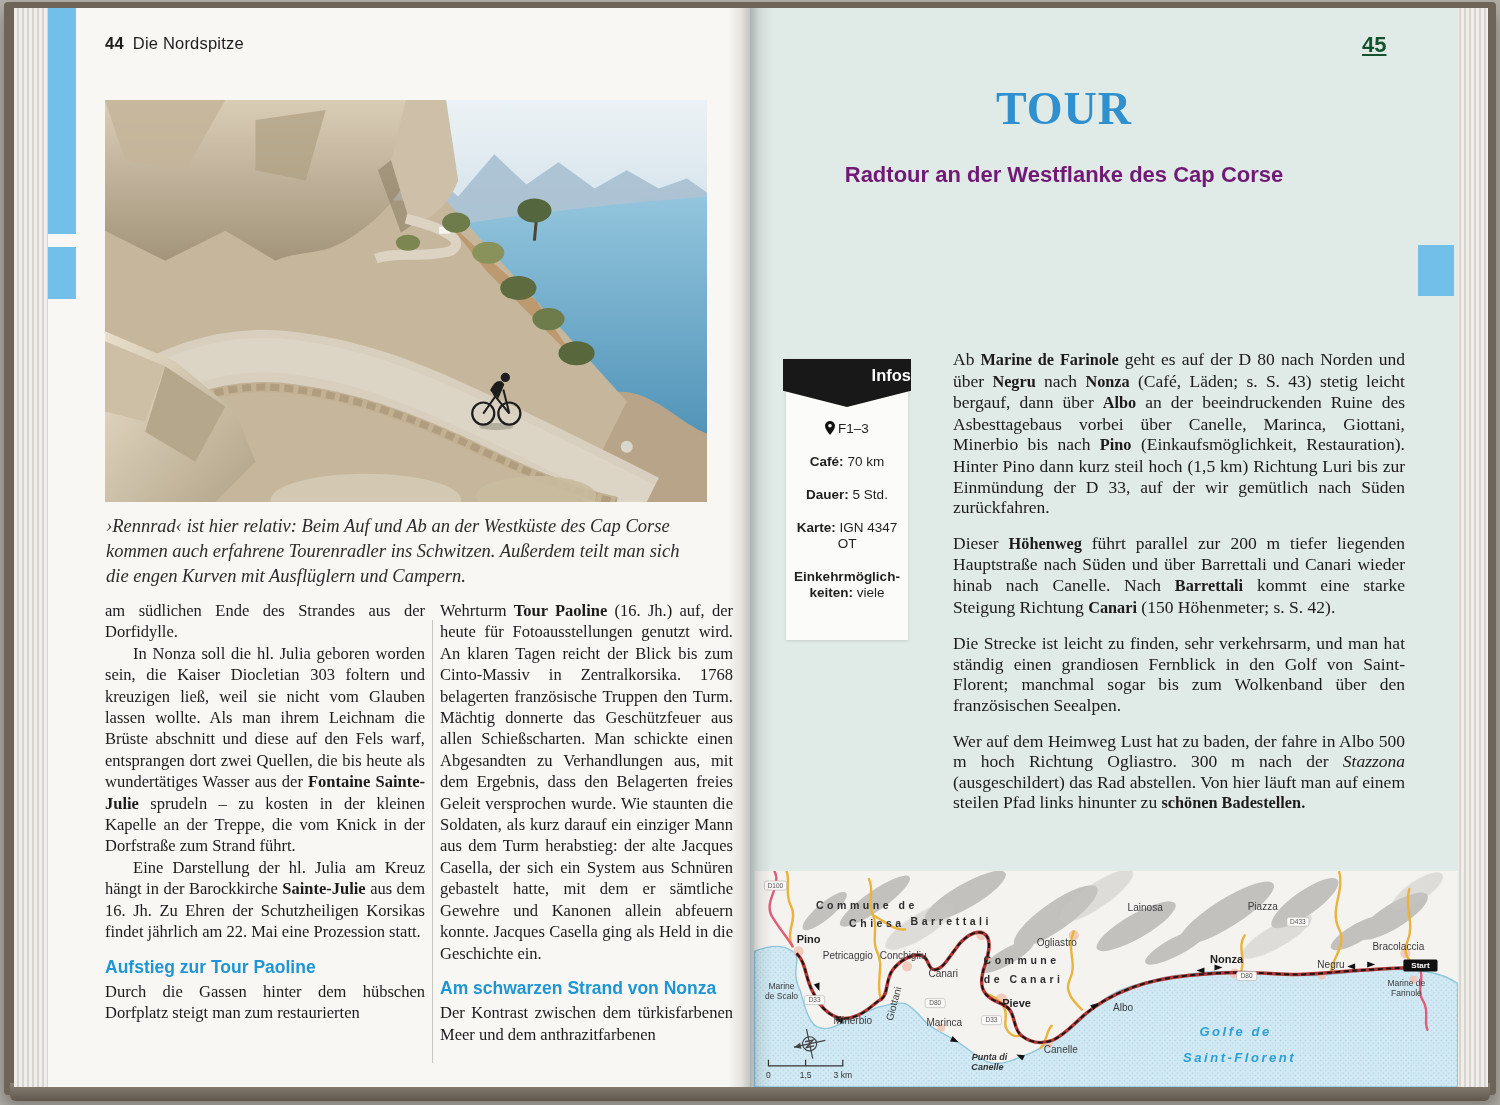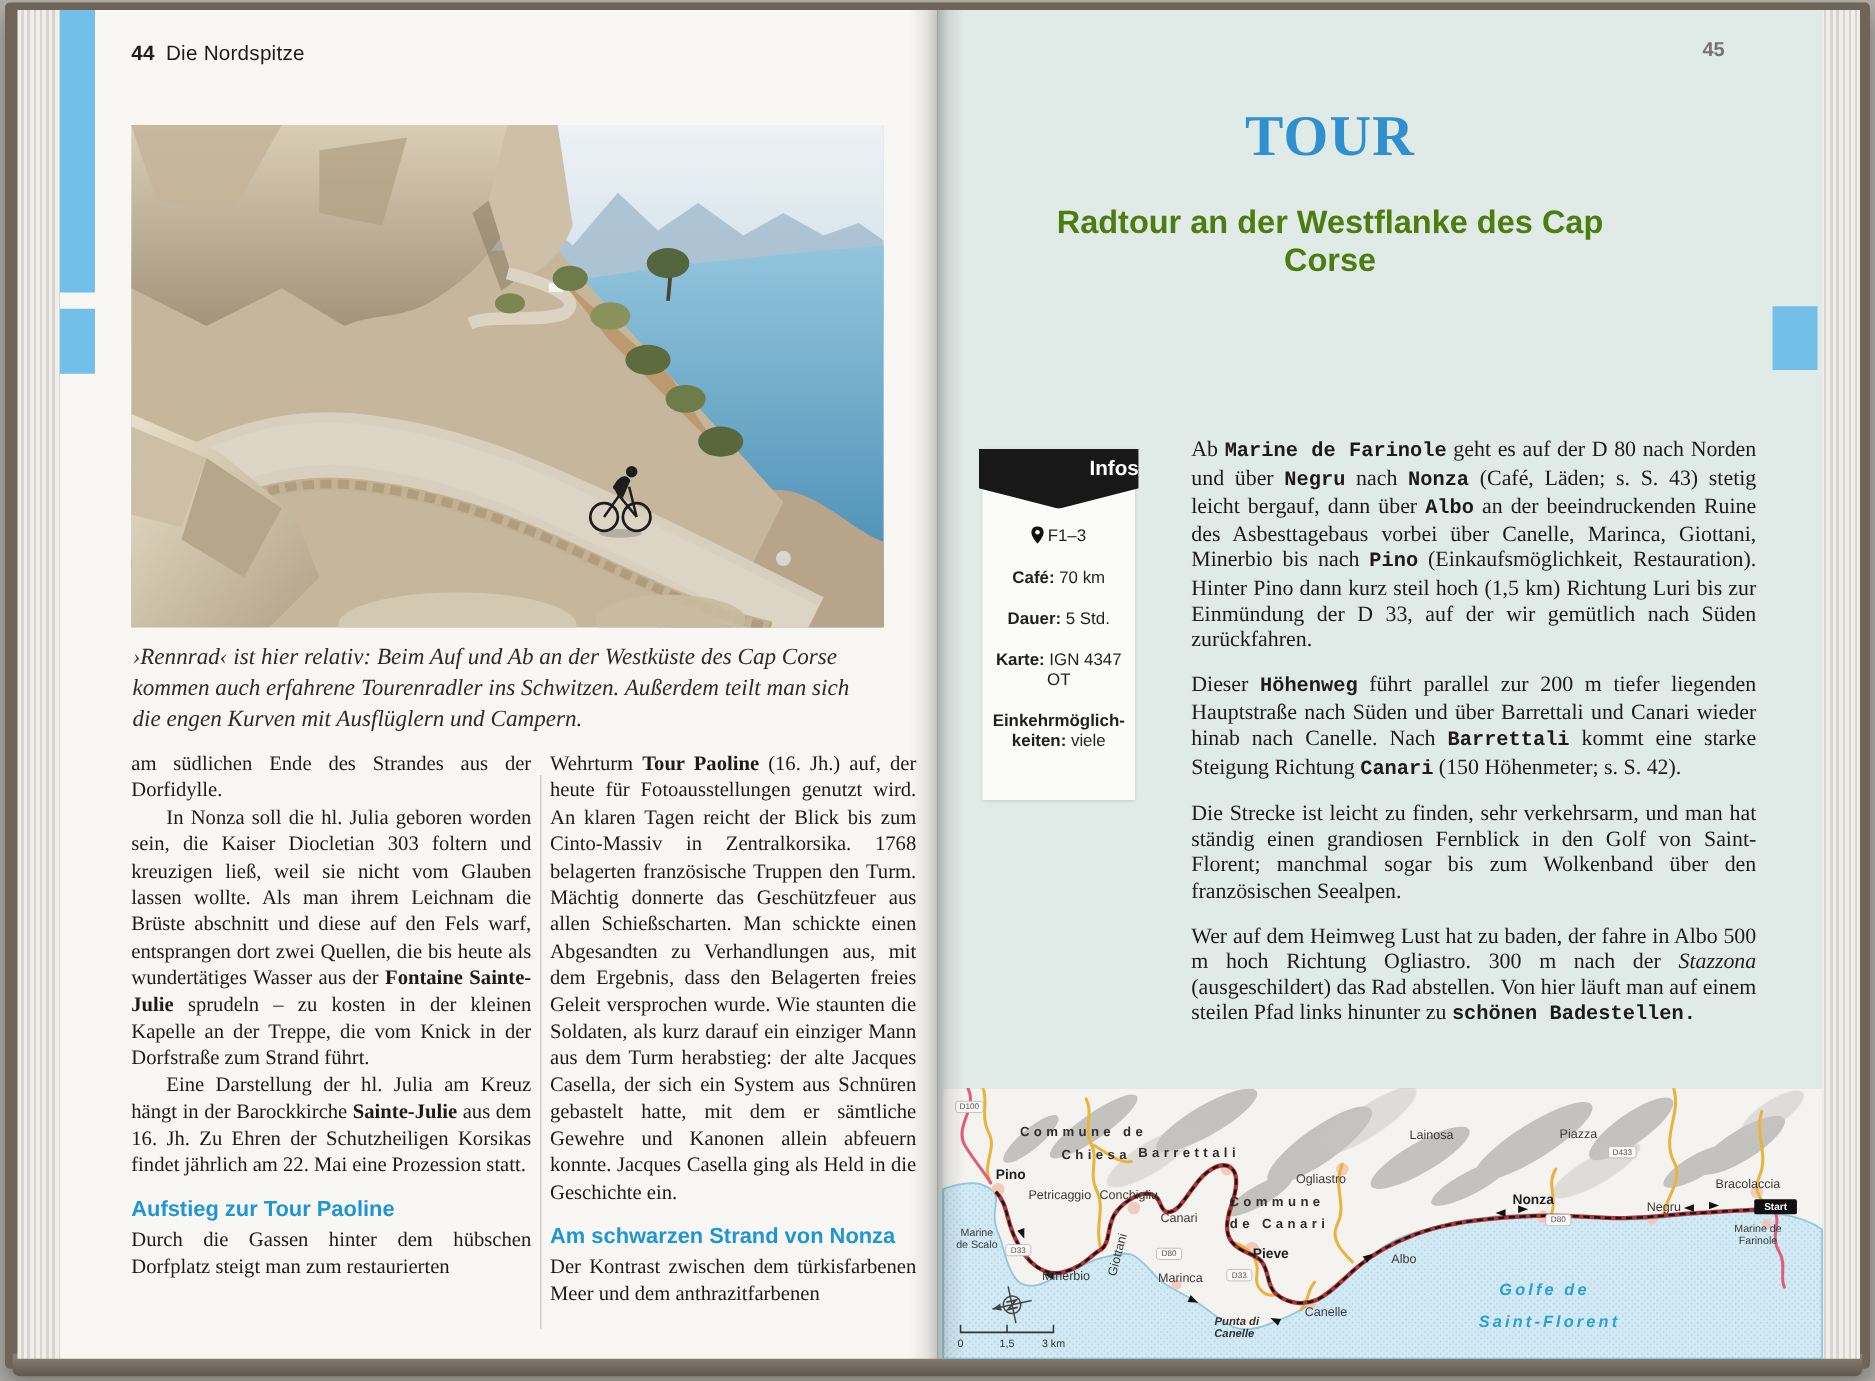--- a/index.html
+++ b/index.html
@@ -30,29 +30,29 @@
   .colrule{position:absolute;left:384px;top:612px;bottom:24px;width:1px;background:#c9c7c3;}
   .col{position:absolute;top:592px;font-family:"Liberation Serif",serif;font-size:16.5px;line-height:21.4px;
        color:#1c1b1a;text-align:justify;}
   .col1{left:57px;width:320px;}
   .col2{left:392px;width:293px;}
   .col p{margin:0;}
   .col p.ind{text-indent:1.7em;}
   .subhead{font-family:"Liberation Sans",sans-serif;font-weight:700;font-size:17.5px;color:#1e96d5;
            margin:14px 0 3px 0 !important;text-align:left;}
   .s-b{font-weight:700;}
-  .s-bs{font-family:Liberation Mono, monospace;font-weight:700;font-size:.93em;margin-top:28px;}
+  .s-bs{font-family:Liberation Serif, serif;font-weight:700;font-size:.93em;margin-top:28px;}
   .s-i{font-style:italic;}
   .s-bd{font-weight:700;}
   
-  .rp-num{position:absolute;left:612px;top:24px;font-size:16px;font-weight:700;color:#737373;}
+  .rp-num{position:absolute;left:612px;top:24px;font-size:22px;font-weight:700;color:#14532d;text-decoration:underline;}
   .title-block{position:absolute;left:64px;top:78px;width:500px;text-align:center;}
   .kicker{font-family:"Liberation Serif",serif;font-weight:700;font-size:46px;letter-spacing:1px;color:#2f90cf;line-height:1;}
   .big-title{font-family:"Liberation Serif",serif;font-size:39px;line-height:45px;color:#141414;margin-top:6px;}
-  .subtitle{font-family:"Liberation Sans",sans-serif;font-weight:700;font-size:26px;color:#4d7c0f;margin-top:30px;}
+  .subtitle{font-family:"Liberation Sans",sans-serif;font-weight:700;font-size:22px;color:#701a75;margin-top:30px;}
   .accent-square{position:absolute;left:668px;top:237px;width:36px;height:51px;background:#72bfe9;}
   .infos{position:absolute;left:36px;top:351px;width:122px;}
   .infos-banner{position:absolute;left:-3px;right:-3px;top:0;height:48px;background:#181818;z-index:2;
                 clip-path:polygon(0 0,100% 0,100% 66%,50% 100%,0 66%);color:#fff;text-align:right;
                 font-weight:700;font-size:16.5px;padding-top:7px;box-sizing:border-box;}
   .infos-body{position:relative;z-index:1;background:#fbfbfa;padding:62px 4px 22px;text-align:center;
               font-size:13.5px;color:#1f1f1f;box-shadow:0 1px 3px rgba(0,0,0,.12);}
   .infos-row{margin-bottom:17px;line-height:16px;}
   .pin{vertical-align:-2px;margin-right:3px;}
   .rp-body{position:absolute;left:203px;top:341px;width:452px;font-family:"Liberation Serif",serif;

